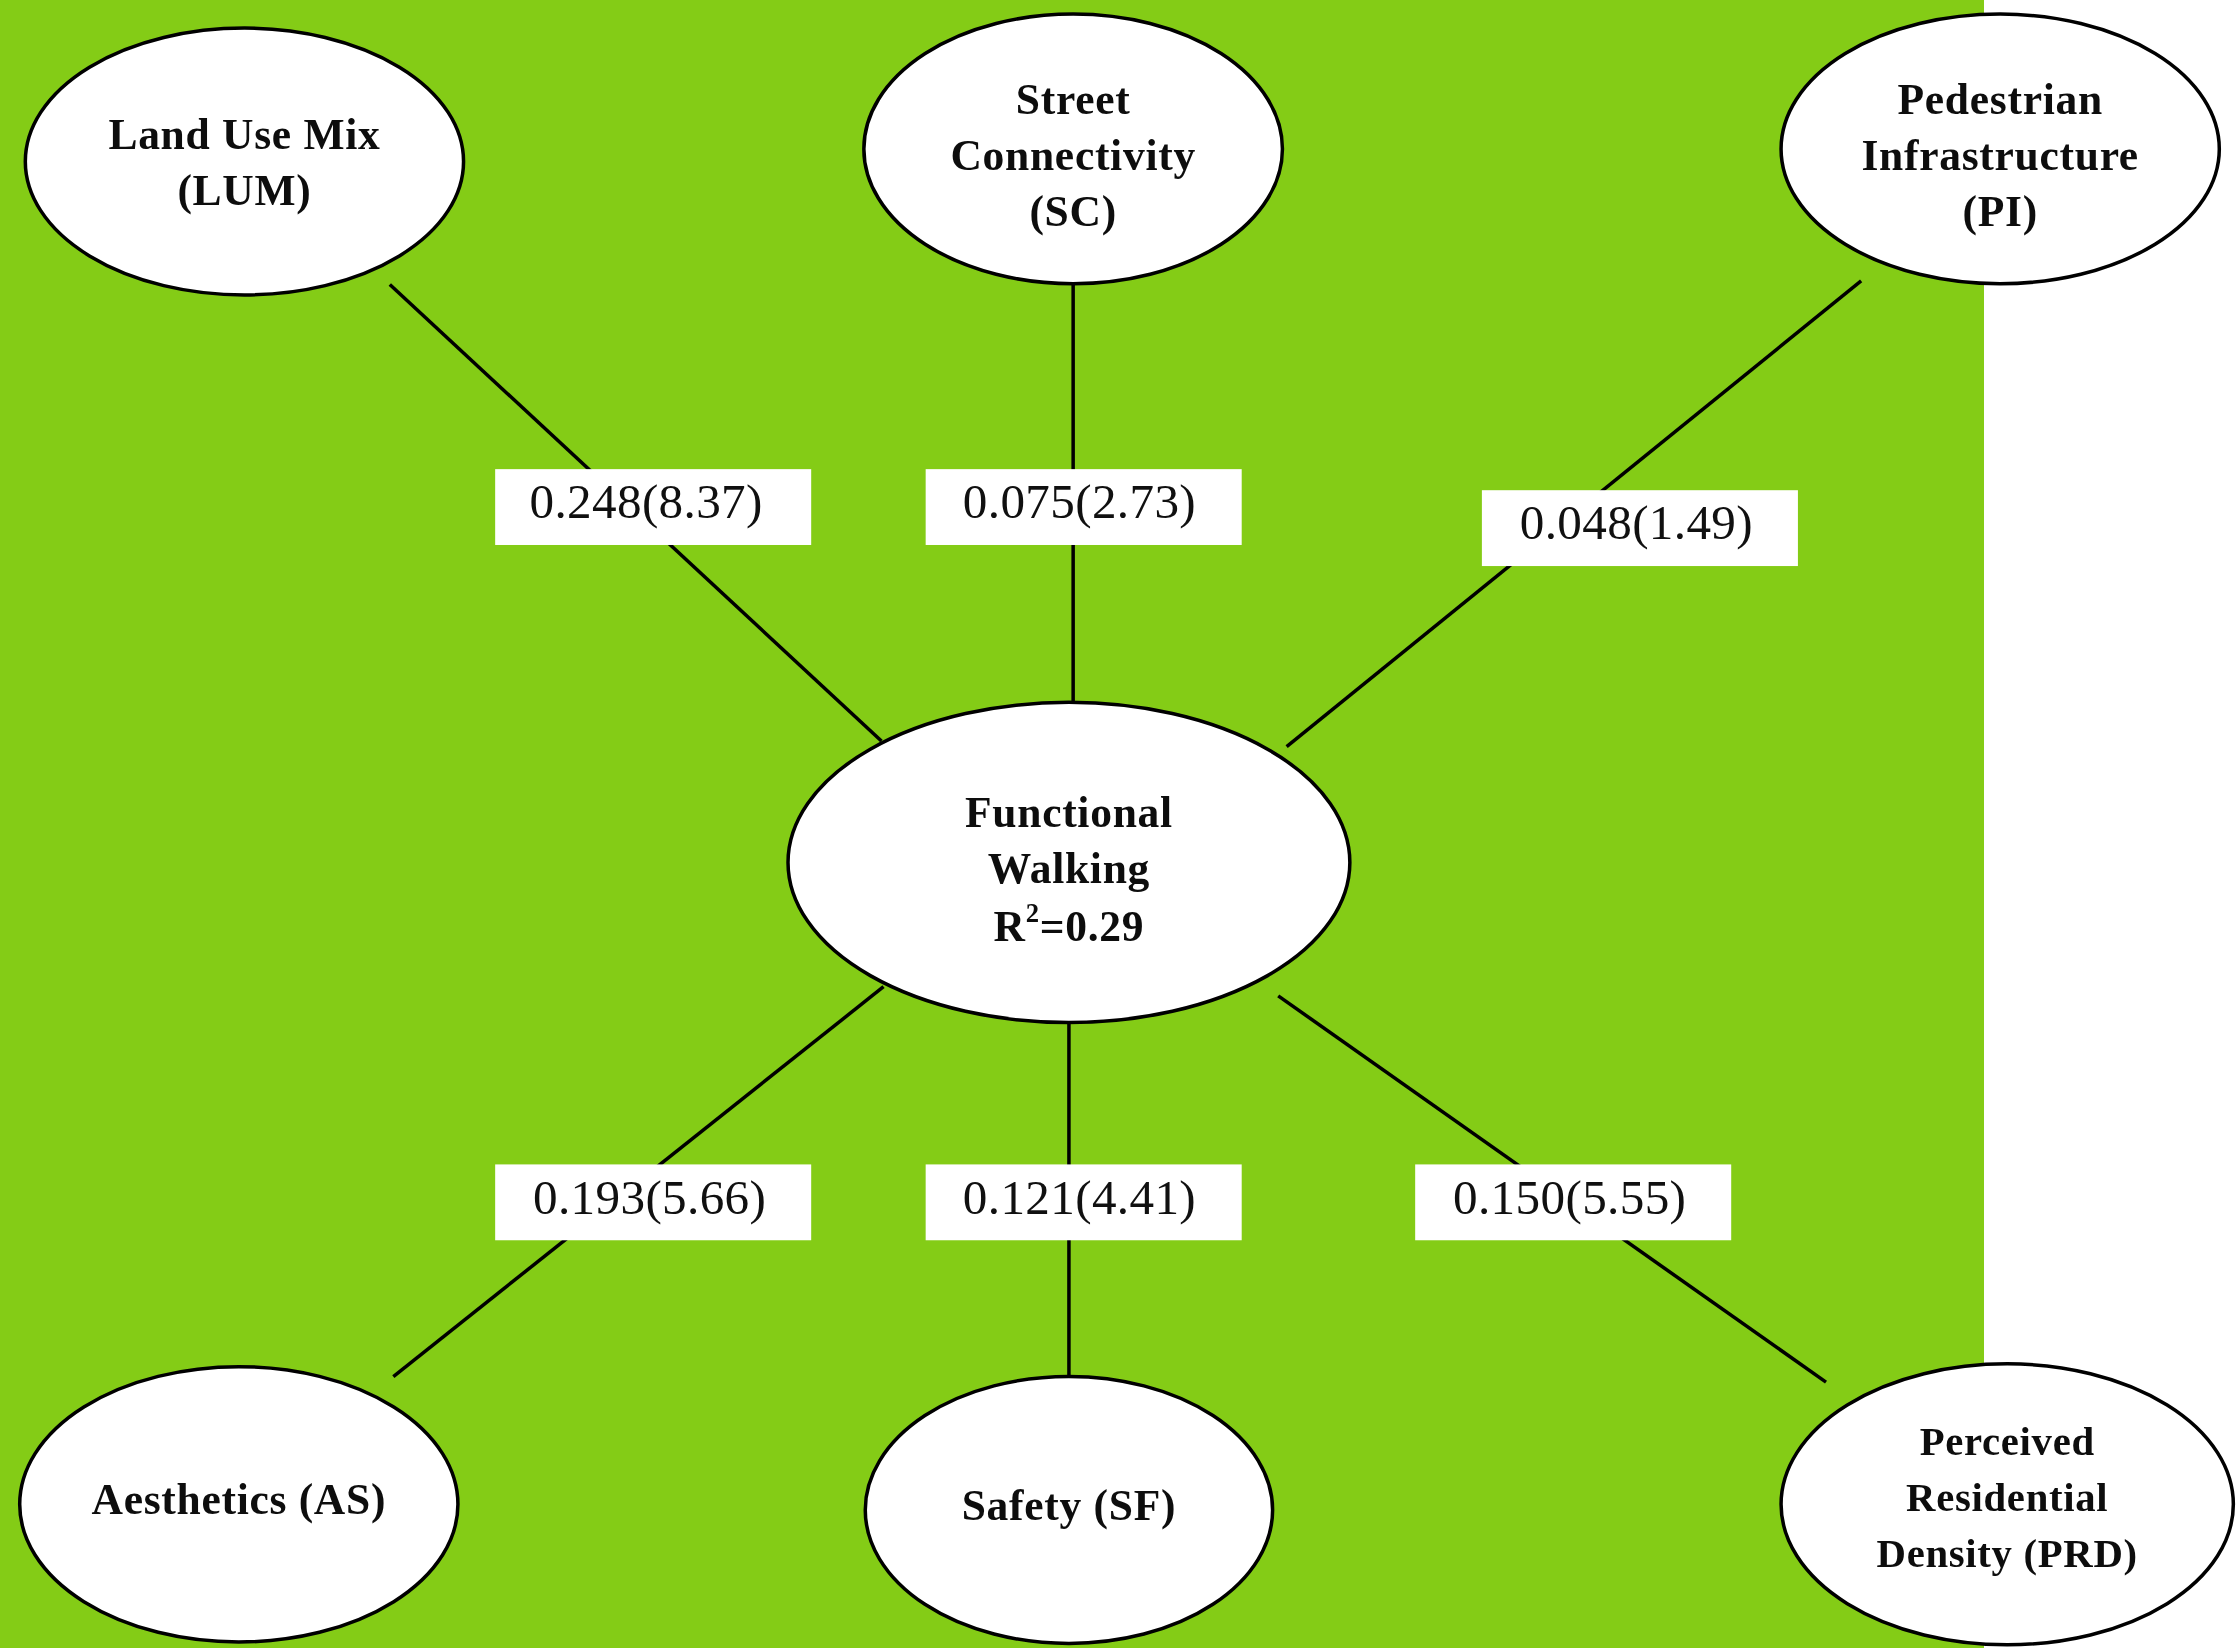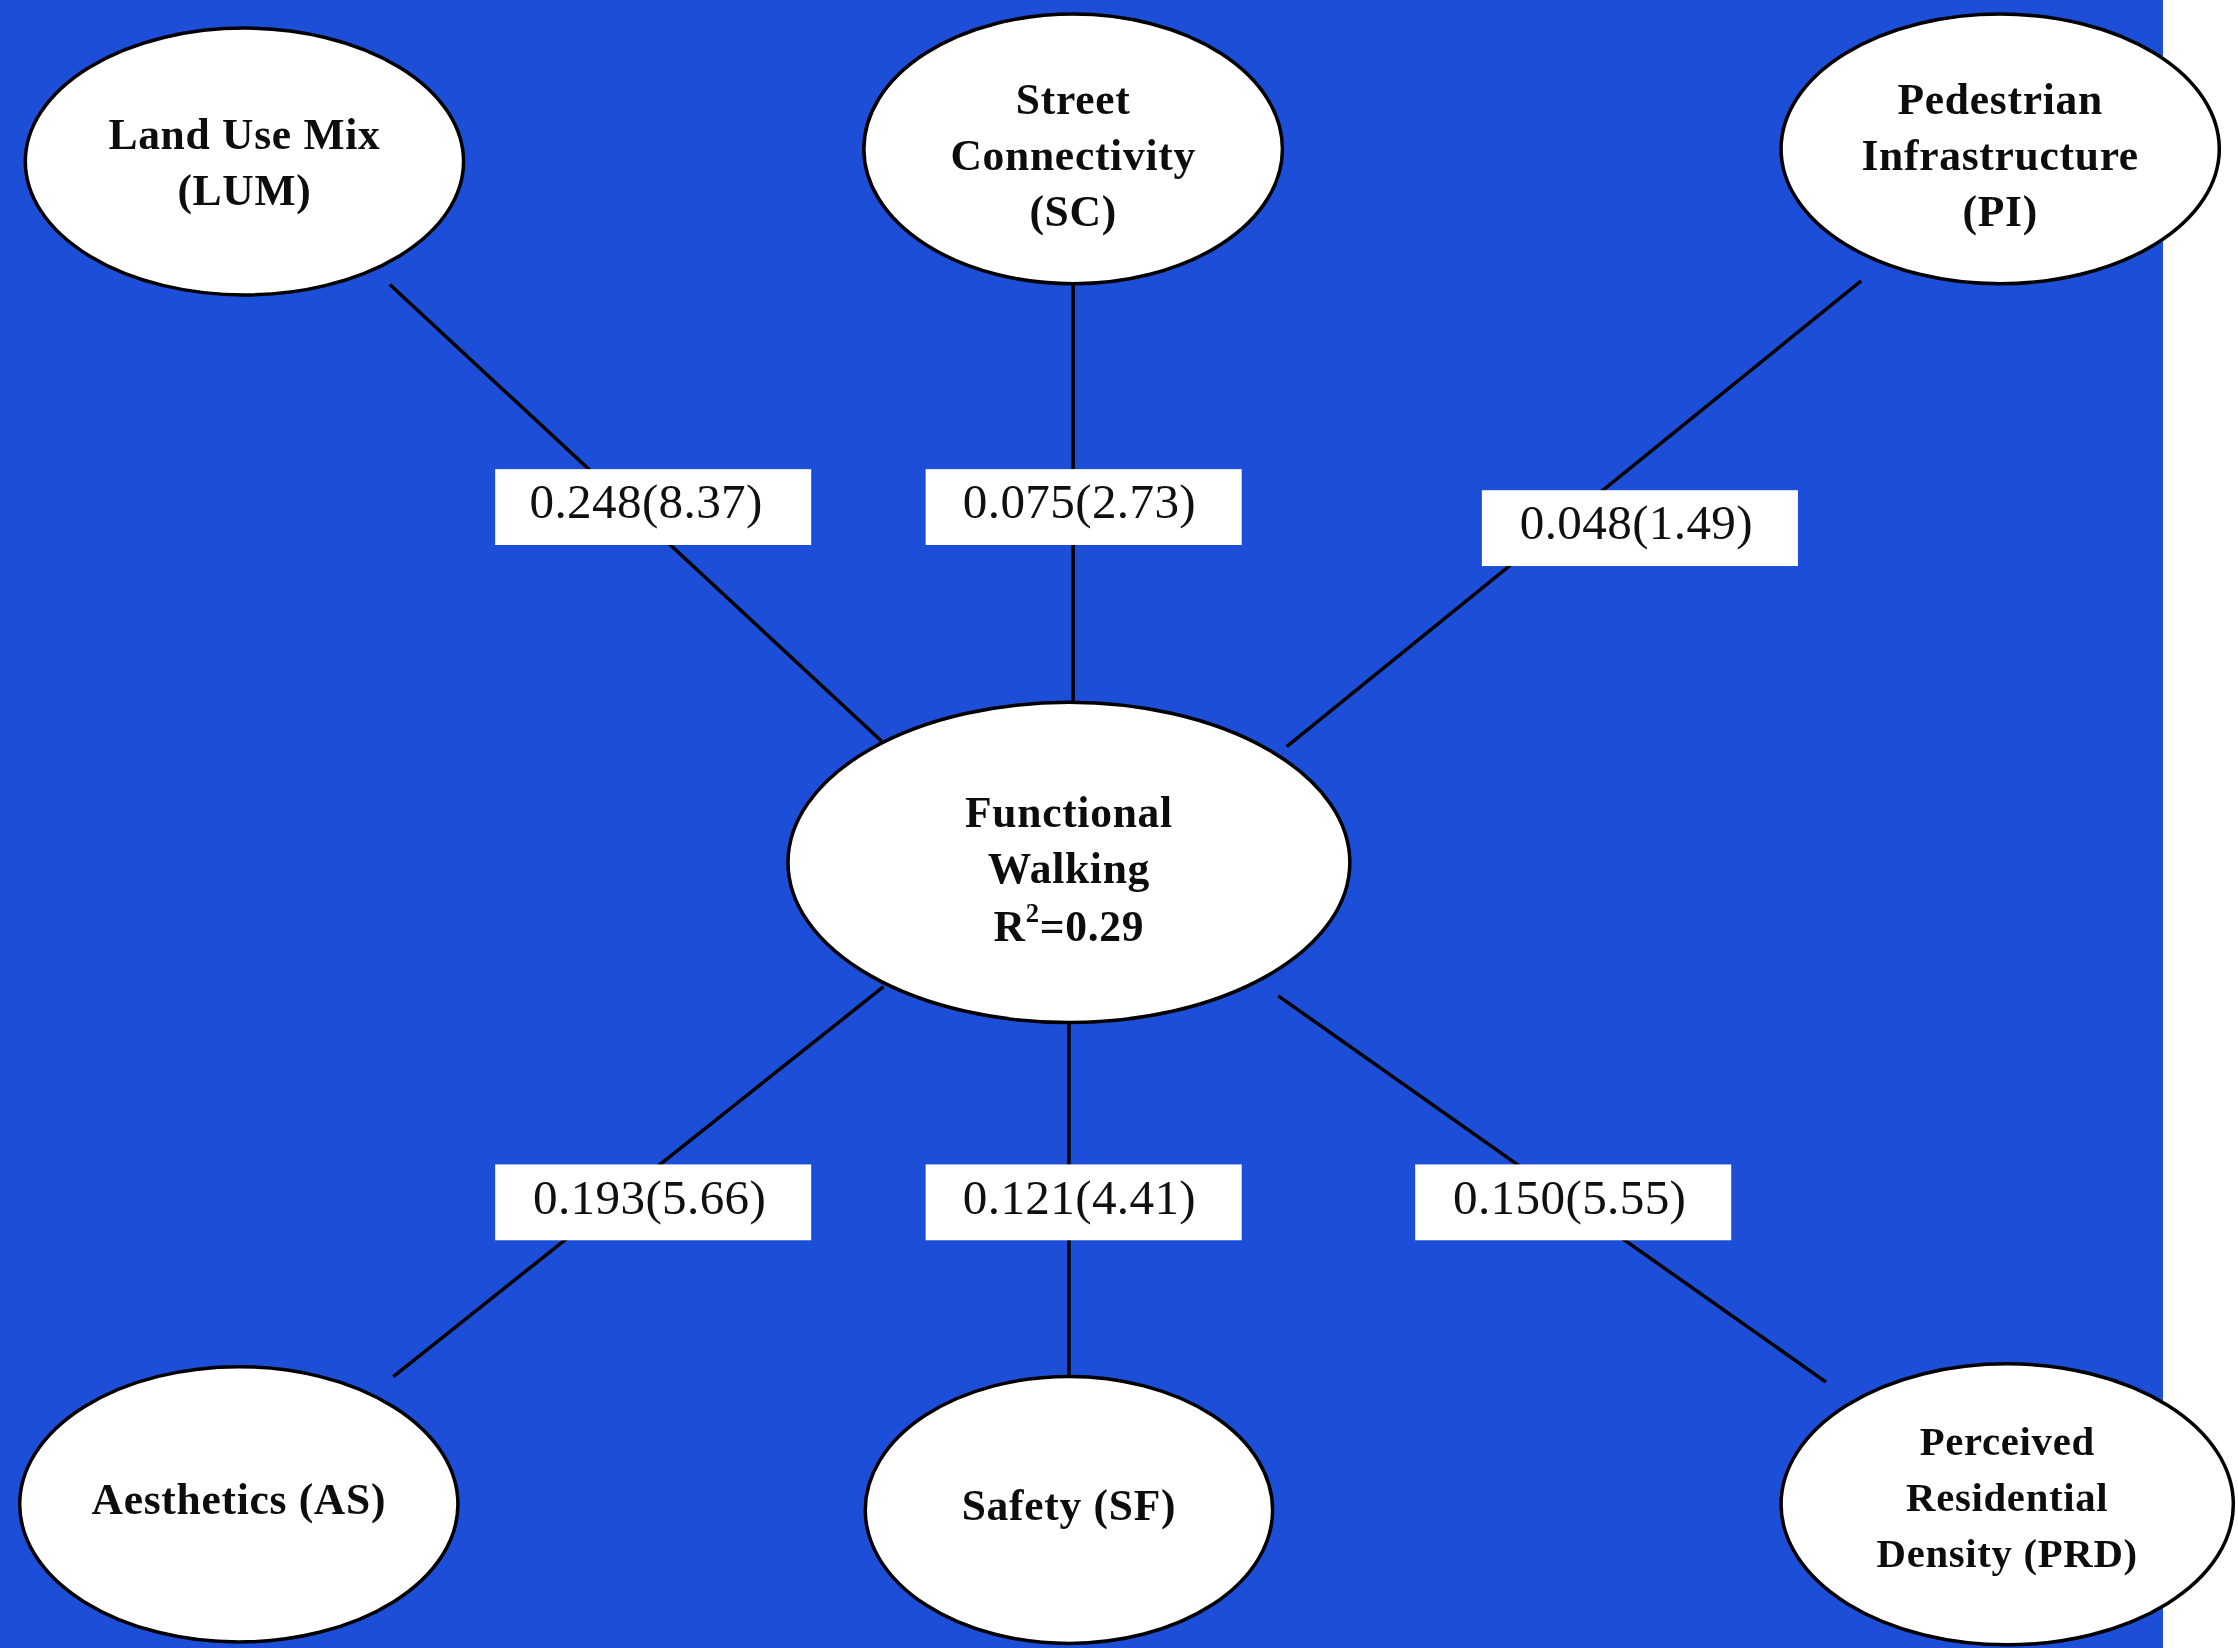--- a/index.html
+++ b/index.html
@@ -9,23 +9,23 @@
     background: #ffffff;
   }
   body {
     width: 2239px;
     height: 1649px;
     font-family: "Liberation Serif", "DejaVu Serif", serif;
     overflow: hidden;
   }
   #diagram-root {
     position: relative;
-    width: 2163px;
+    width: 1984px;
     height: 1649px;
-    background: #1d4ed8;
+    background: #84cc16;
   }
   svg#sem-svg {
     display: block;
     width: 2239px;
     height: 1649px;
   }
   .node-ellipse {
     fill: #ffffff;
     stroke: #000000;
     stroke-width: 5;

